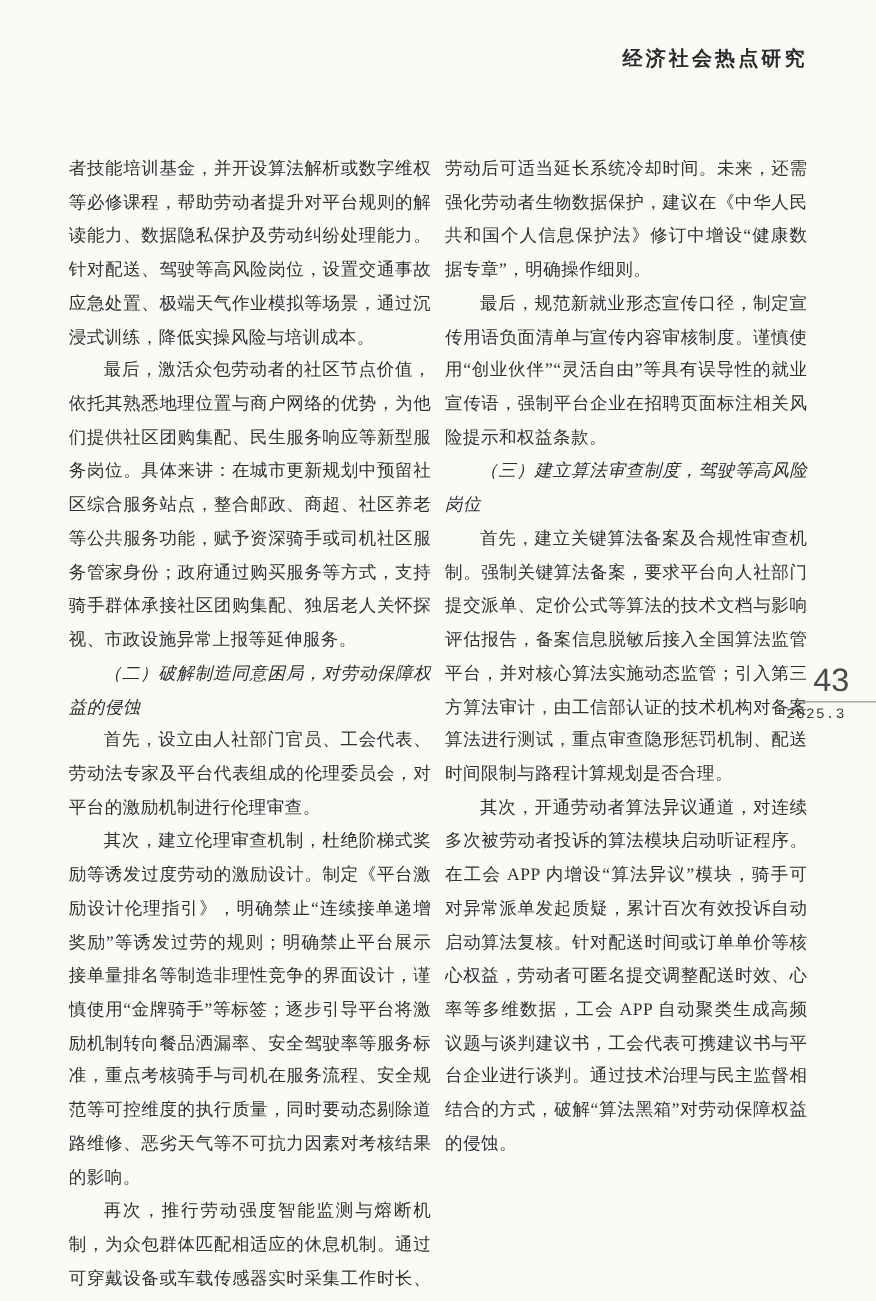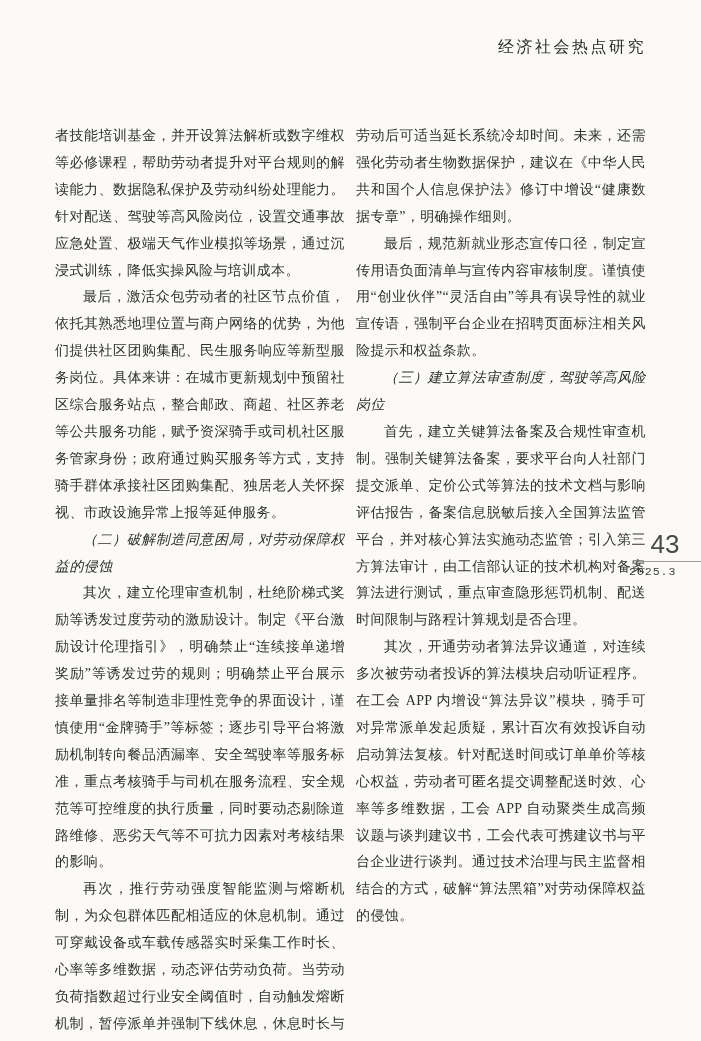--- a/index.html
+++ b/index.html
@@ -11,21 +11,21 @@
     font-family: "Liberation Serif", serif;
   }
   .page { position: absolute; inset: 0; }
 
   .running-head {
     position: absolute;
     left: 0; top: 37px;
     width: 646px;
     text-align: right;
     font-family: "Liberation Sans", sans-serif;
-    font-weight: normal;
+    font-weight: bold;
     font-size: 16px;
     letter-spacing: 2.5px;
     color: #2b2b2b;
   }
 
   .content {
     position: absolute;
     left: 55px; top: 99px;
     width: 591px; height: 934px;
     display: flex;
@@ -77,20 +77,21 @@
 
 <div class="page">
 
   <div class="running-head">经济社会热点研究</div>
 
   <div class="content">
     <div class="col" id="col-left">
         <p class="cont">者技能培训基金，并开设算法解析或数字维权等必修课程，帮助劳动者提升对平台规则的解读能力、数据隐私保护及劳动纠纷处理能力。针对配送、驾驶等高风险岗位，设置交通事故应急处置、极端天气作业模拟等场景，通过沉浸式训练，降低实操风险与培训成本。</p>
         <p class="para">最后，激活众包劳动者的社区节点价值，依托其熟悉地理位置与商户网络的优势，为他们提供社区团购集配、民生服务响应等新型服务岗位。具体来讲：在城市更新规划中预留社区综合服务站点，整合邮政、商超、社区养老等公共服务功能，赋予资深骑手或司机社区服务管家身份；政府通过购买服务等方式，支持骑手群体承接社区团购集配、独居老人关怀探视、市政设施异常上报等延伸服务。</p>
         <p class="subhead">（二）破解制造同意困局，对劳动保障权益的侵蚀</p>
+        <p class="para">首先，设立由人社部门官员、工会代表、劳动法专家及平台代表组成的伦理委员会，对平台的激励机制进行伦理审查。</p>
         <p class="para">其次，建立伦理审查机制，杜绝阶梯式奖励等诱发过度劳动的激励设计。制定《平台激励设计伦理指引》，明确禁止“连续接单递增奖励”等诱发过劳的规则；明确禁止平台展示接单量排名等制造非理性竞争的界面设计，谨慎使用“金牌骑手”等标签；逐步引导平台将激励机制转向餐品洒漏率、安全驾驶率等服务标准，重点考核骑手与司机在服务流程、安全规范等可控维度的执行质量，同时要动态剔除道路维修、恶劣天气等不可抗力因素对考核结果的影响。</p>
         <p class="para">再次，推行劳动强度智能监测与熔断机制，为众包群体匹配相适应的休息机制。通过可穿戴设备或车载传感器实时采集工作时长、心率等多维数据，动态评估劳动负荷。当劳动负荷指数超过行业安全阈值时，自动触发熔断机制，暂停派单并强制下线休息，休息时长与劳动负荷指数挂钩，连续高强度</p>
       </div>
     <div class="col" id="col-right">
         <p class="cont">劳动后可适当延长系统冷却时间。未来，还需强化劳动者生物数据保护，建议在《中华人民共和国个人信息保护法》修订中增设“健康数据专章”，明确操作细则。</p>
         <p class="para">最后，规范新就业形态宣传口径，制定宣传用语负面清单与宣传内容审核制度。谨慎使用“创业伙伴”“灵活自由”等具有误导性的就业宣传语，强制平台企业在招聘页面标注相关风险提示和权益条款。</p>
         <p class="subhead">（三）建立算法审查制度，驾驶等高风险岗位</p>
         <p class="para">首先，建立关键算法备案及合规性审查机制。强制关键算法备案，要求平台向人社部门提交派单、定价公式等算法的技术文档与影响评估报告，备案信息脱敏后接入全国算法监管平台，并对核心算法实施动态监管；引入第三方算法审计，由工信部认证的技术机构对备案算法进行测试，重点审查隐形惩罚机制、配送时间限制与路程计算规划是否合理。</p>
         <p class="para">其次，开通劳动者算法异议通道，对连续多次被劳动者投诉的算法模块启动听证程序。在工会 APP 内增设“算法异议”模块，骑手可对异常派单发起质疑，累计百次有效投诉自动启动算法复核。针对配送时间或订单单价等核心权益，劳动者可匿名提交调整配送时效、心率等多维数据，工会 APP 自动聚类生成高频议题与谈判建议书，工会代表可携建议书与平台企业进行谈判。通过技术治理与民主监督相结合的方式，破解“算法黑箱”对劳动保障权益的侵蚀。</p>
       </div>

